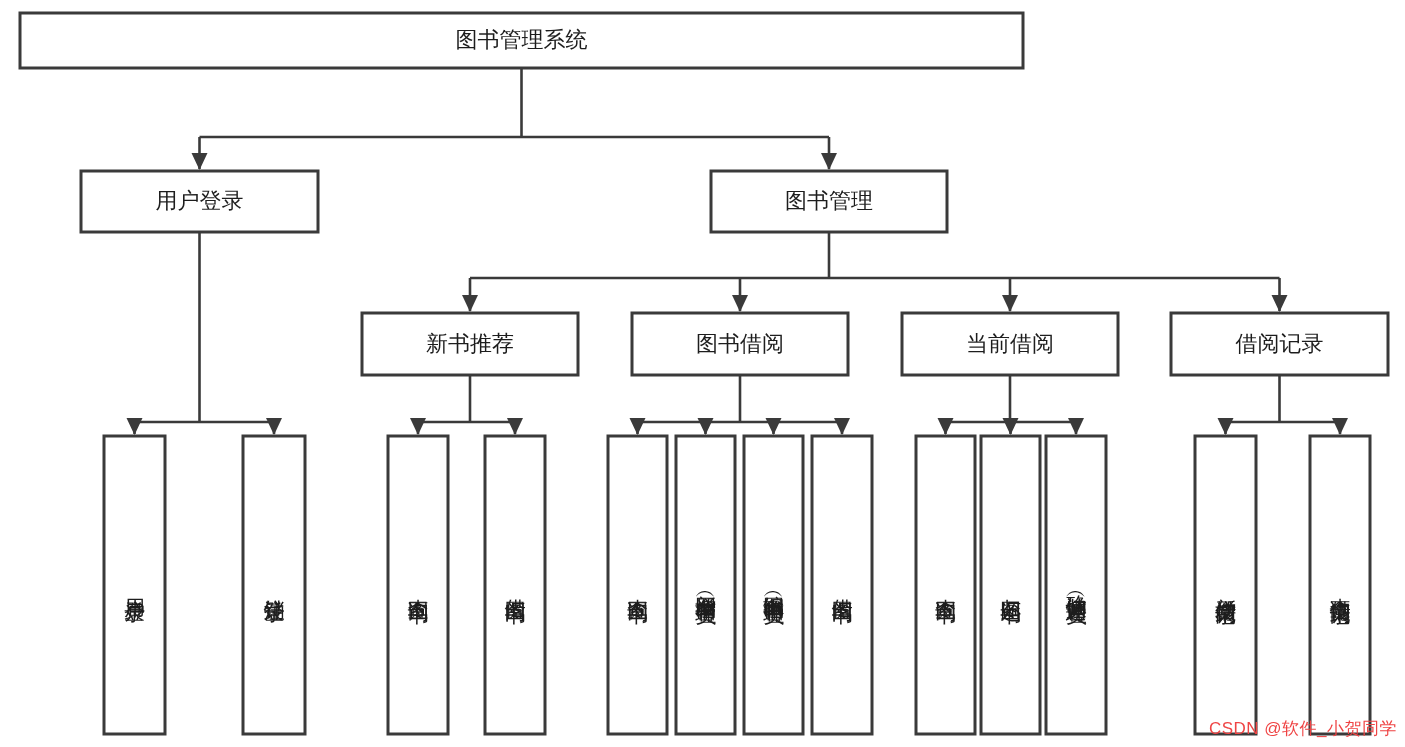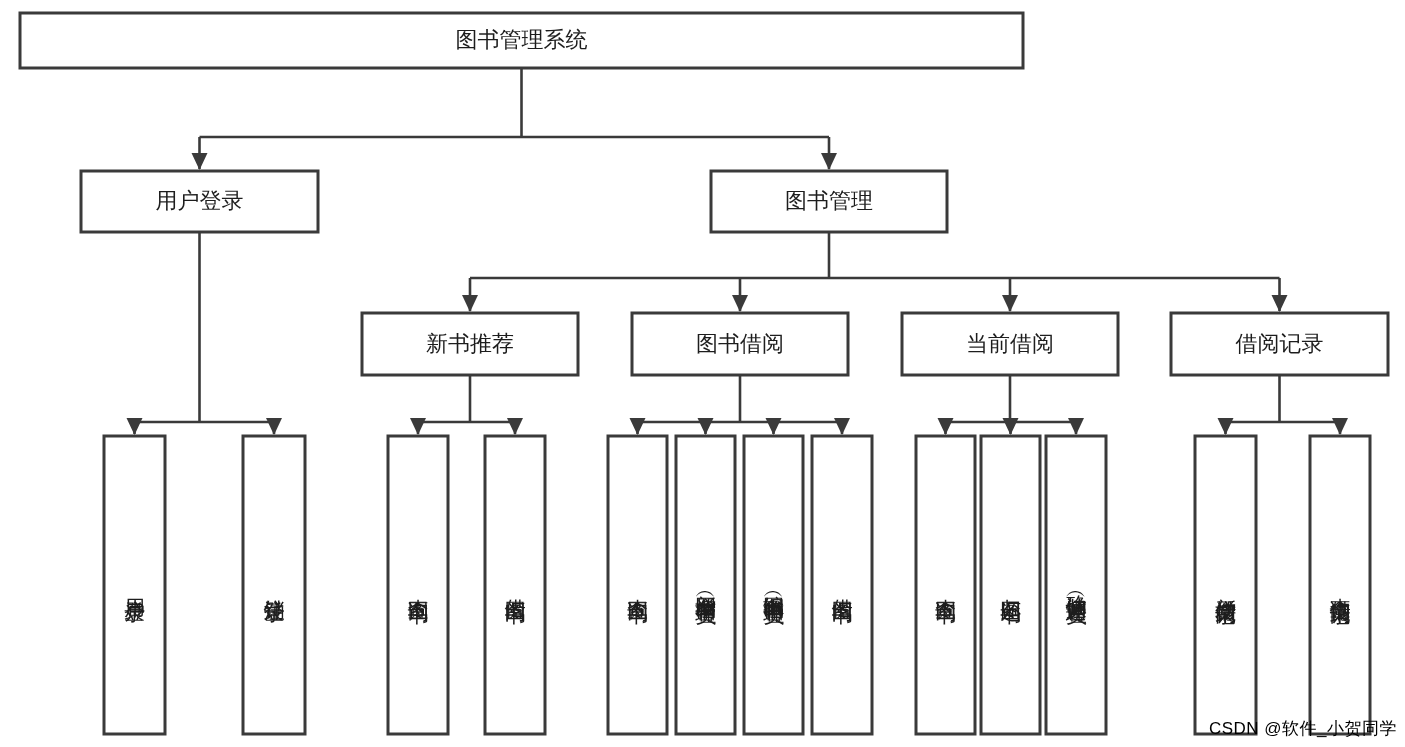--- a/index.html
+++ b/index.html
@@ -73,21 +73,21 @@
     align-items: center;
     justify-content: center;
     pointer-events: none;
   }
   .watermark {
     position: absolute;
     right: 8px;
     bottom: 4px;
     font-family: "Liberation Sans", "DejaVu Sans", sans-serif;
     font-size: 17px;
-    color: #000000;
+    color: #ef4444;
     letter-spacing: 0.5px;
     white-space: nowrap;
   }
 </style>
 </head>
 <body>
 
 <div id="diagram-root">
   <svg class="diagram-canvas" id="diagram-svg" viewBox="0 0 1405 747" xmlns="http://www.w3.org/2000/svg">
       <rect x="20" y="13" width="1003" height="55" class="node-box root-box"></rect>

